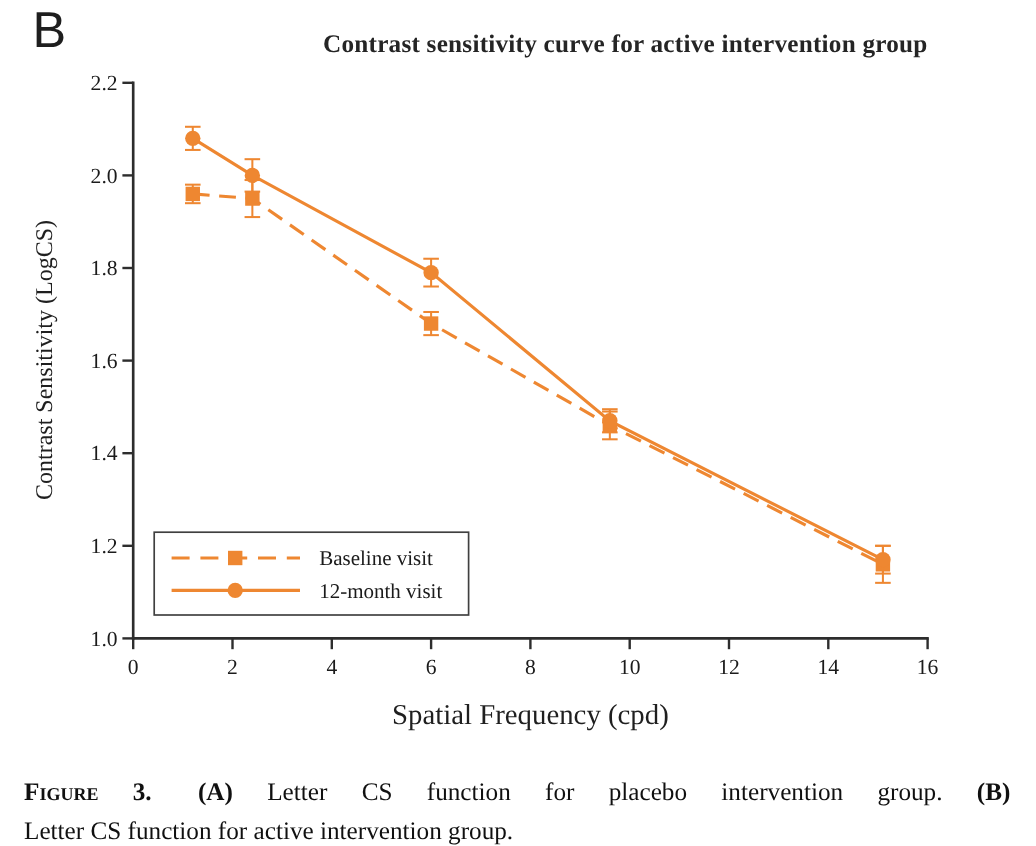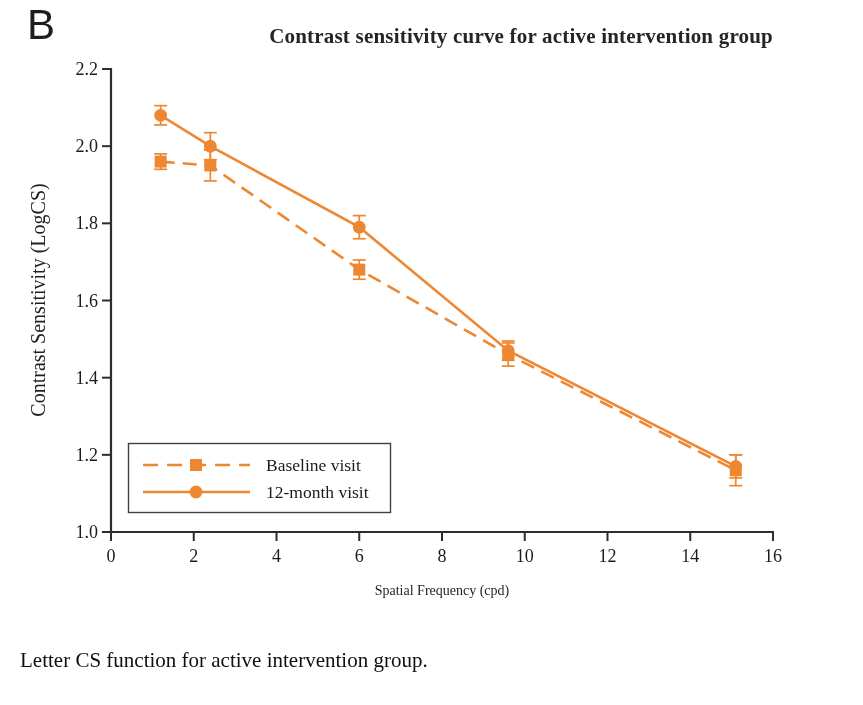--- a/index.html
+++ b/index.html
@@ -45,21 +45,21 @@
     white-space: nowrap;
     font-size: 20px;
     color: #1f1f1f;
   }
   .x-axis-label {
     position: absolute;
     left: 111px;
     top: 583px;
     width: 662px;
     text-align: center;
-    font-size: 14px;
+    font-size: 24px;
     color: #1f1f1f;
   }
   .caption {
     position: absolute;
     left: 20px;
     top: 644px;
     width: 822px;
     font-size: 21px;
     line-height: 32px;
     color: #101010;
@@ -179,16 +179,22 @@
         <circle cx="196" cy="492" r="6.4" fill="#EE8731"></circle>
         <text x="266" y="498" text-anchor="start" font-family="&quot;Liberation Serif&quot;, serif" font-size="17.5" fill="#1b1b1b">12-month visit</text>
       </g>
     </svg>
 
   <div class="y-axis-label">Contrast Sensitivity (LogCS)</div>
 
   <div class="x-axis-label">Spatial Frequency (cpd)</div>
 
   <div class="caption">
+    <div class="line1">
+      <span class="fig-label">Figure 3.</span>
+      <span class="bold-marker">(A)</span>
+      <span>Letter CS function for placebo intervention group.</span>
+      <span class="bold-marker">(B)</span>
+    </div>
     <div class="line2">Letter CS function for active intervention group.</div>
   </div>
 
 </div>
 
 </body></html>

